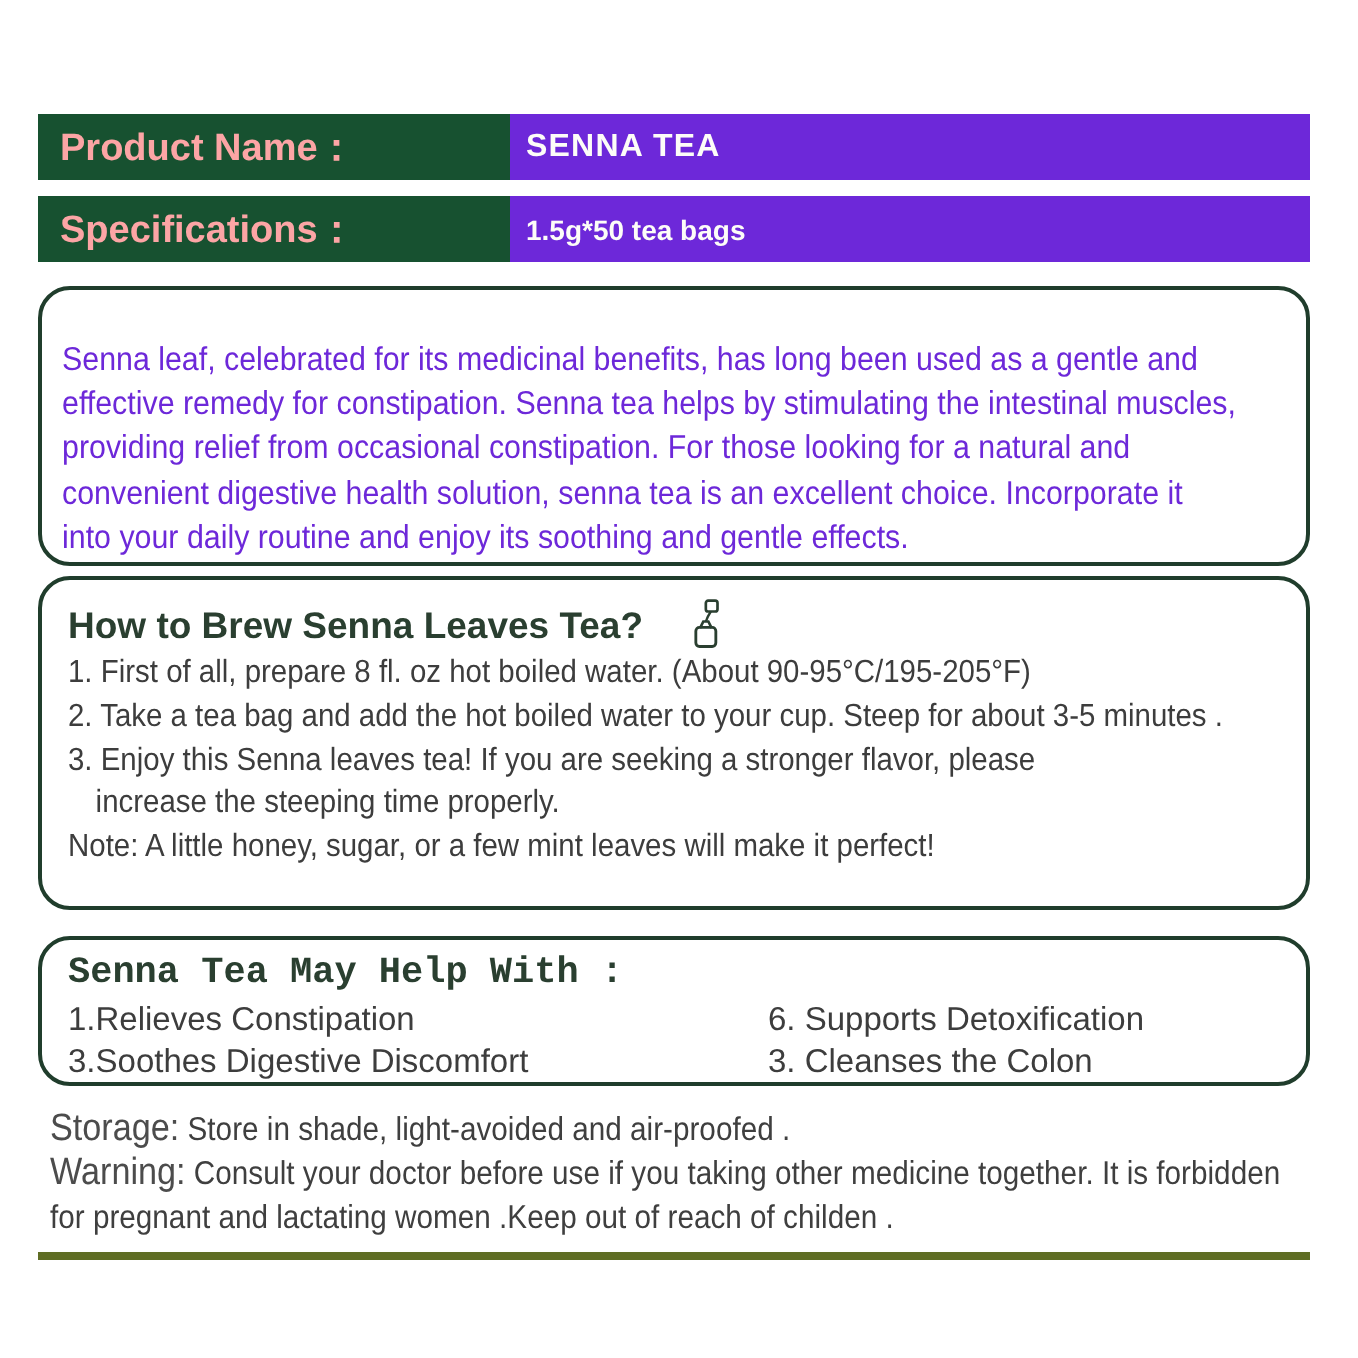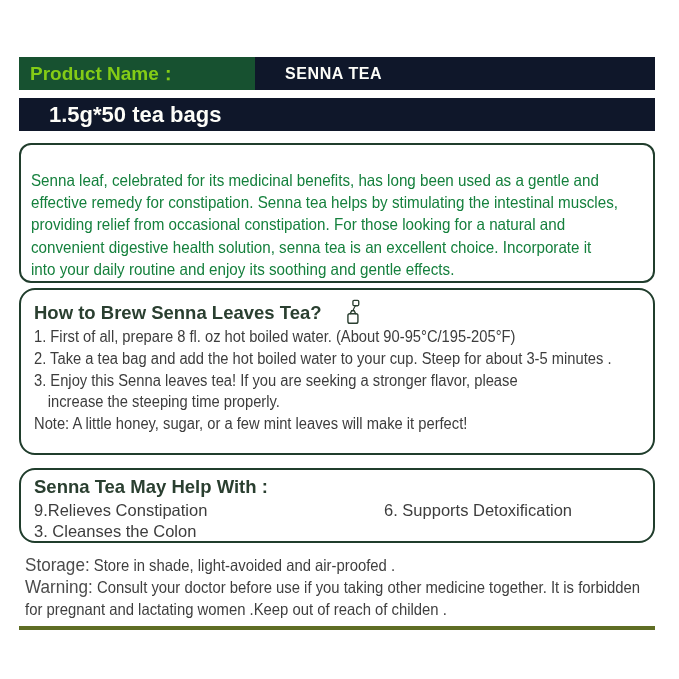--- a/index.html
+++ b/index.html
@@ -2,46 +2,46 @@
 <html><head>
 <meta charset="utf-8">
 <style>
   html,body{margin:0;padding:0;background:#ffffff;}
   body{width:679px;height:679px;font-family:"Liberation Sans","DejaVu Sans",sans-serif;}
   .sheet{position:relative;width:679px;height:679px;background:#fff;overflow:hidden;}
 
   
   .header{position:absolute;left:19px;top:57px;width:636px;}
   .hrow{display:flex;height:33px;margin-bottom:8px;}
-  .hlabel{width:236px;background:#175130;color:#84cc16;font-weight:700;font-size:19px;
+  .hlabel{width:236px;background:#175130;color:#fca5a5;font-weight:700;font-size:19px;
           display:flex;align-items:center;padding-left:11px;box-sizing:border-box;}
-  .hvalue{flex:1;background:#0f172a;color:#fdfdf8;font-weight:700;display:flex;
-          align-items:center;padding-left:30px;box-sizing:border-box;}
+  .hvalue{flex:1;background:#6d28d9;color:#fdfdf8;font-weight:700;display:flex;
+          align-items:center;padding-left:8px;box-sizing:border-box;}
   .hvalue.senna{font-size:16px;letter-spacing:.6px;}
-  .hvalue.spec{font-size:22px;}
+  .hvalue.spec{font-size:14px;}
 
   
   .box{position:absolute;left:19px;width:636px;box-sizing:border-box;
        border:2.5px solid #203d2c;border-radius:16px;background:#fff;}
 
-  .desc-box{top:143px;height:140px;padding:24px 10px 0 10px;color:#15803d;border-radius:12px;}
+  .desc-box{top:143px;height:140px;padding:24px 10px 0 10px;color:#6d28d9;}
   .desc-line{font-size:16.5px;line-height:22.2px;white-space:nowrap;
              transform:scaleX(.92);transform-origin:0 50%;}
 
   .brew-box{top:288px;height:167px;padding:9px 8px 0 13px;color:#3d3d3d;}
   .ing-line{line-height:25px;white-space:nowrap;}
   .howto-line{line-height:27px;white-space:nowrap;display:flex;align-items:flex-start;gap:23px;}
   .inbox-h{font-weight:700;font-size:18.5px;color:#2a3f30;}
   .ing-val{font-size:16px;color:#3d3d3d;margin-left:7px;}
   .step{font-size:16px;line-height:21.8px;white-space:nowrap;
         transform:scaleX(.92);transform-origin:0 50%;color:#3d3d3d;}
   .step.indent{padding-left:15px;}
 
   .benefits-box{top:468px;height:75px;padding:4px 8px 0 13px;}
-  .benefits-h{font-weight:700;font-size:18.5px;color:#2a3f30;line-height:26px;white-space:nowrap;}
+  .benefits-h{font-weight:700;font-size:18.5px;color:#2a3f30;line-height:26px;white-space:nowrap;font-family:Liberation Mono, monospace;}
   .benefits-grid{display:grid;grid-template-columns:350px 1fr;color:#3d3d3d;}
   .benefit-item{font-size:16.5px;line-height:20.5px;white-space:nowrap;}
 
   
   .footer{position:absolute;left:25px;top:554px;width:706px;
           transform:scaleX(.9);transform-origin:0 0;color:#3f3f3f;}
   .footer p{margin:0;font-size:16.5px;line-height:22px;}
   .flabel{font-size:19px;color:#4c4c4c;}
   .rule{position:absolute;left:19px;top:626px;width:636px;height:3.5px;background:#5f6d24;}
 
@@ -51,20 +51,21 @@
 <body>
 
 <div class="sheet">
 
   <div class="header">
     <div class="hrow">
       <div class="hlabel">Product Name：</div>
       <div class="hvalue senna">SENNA TEA</div>
     </div>
     <div class="hrow">
+      <div class="hlabel">Specifications：</div>
       <div class="hvalue spec">1.5g*50 tea bags</div>
     </div>
   </div>
 
   <div class="box desc-box">
     <div class="desc-line">Senna leaf, celebrated for its medicinal benefits, has long been used as a gentle and</div>
     <div class="desc-line">effective remedy for constipation. Senna tea helps by stimulating the intestinal muscles,</div>
     <div class="desc-line">providing relief from occasional constipation. For those looking for a natural and</div>
     <div class="desc-line">convenient digestive health solution, senna tea is an excellent choice. Incorporate it</div>
     <div class="desc-line">into your daily routine and enjoy its soothing and gentle effects.</div>
@@ -85,22 +86,23 @@
     <div class="step">1. First of all, prepare 8 fl. oz hot boiled water. (About 90-95°C/195-205°F)</div>
     <div class="step">2. Take a tea bag and add the hot boiled water to your cup. Steep for about 3-5 minutes .</div>
     <div class="step">3. Enjoy this Senna leaves tea! If you are seeking a stronger flavor, please</div>
     <div class="step indent">increase the steeping time properly.</div>
     <div class="step">Note: A little honey, sugar, or a few mint leaves will make it perfect!</div>
   </div>
 
   <div class="box benefits-box">
     <div class="benefits-h">Senna Tea May Help With :</div>
     <div class="benefits-grid">
-      <div class="benefit-item">9.Relieves Constipation</div>
+      <div class="benefit-item">1.Relieves Constipation</div>
       <div class="benefit-item">6. Supports Detoxification</div>
+      <div class="benefit-item">3.Soothes Digestive Discomfort</div>
       <div class="benefit-item">3. Cleanses the Colon</div>
     </div>
   </div>
 
   <div class="footer">
     <p><span class="flabel">Storage:</span> <span>Store in shade, light-avoided and air-proofed .</span></p>
     <p><span class="flabel">Warning:</span> <span>Consult your doctor before use if you taking other medicine together. It is forbidden for pregnant and lactating women .Keep out of reach of childen .</span></p>
   </div>
 
   <div class="rule"></div>

